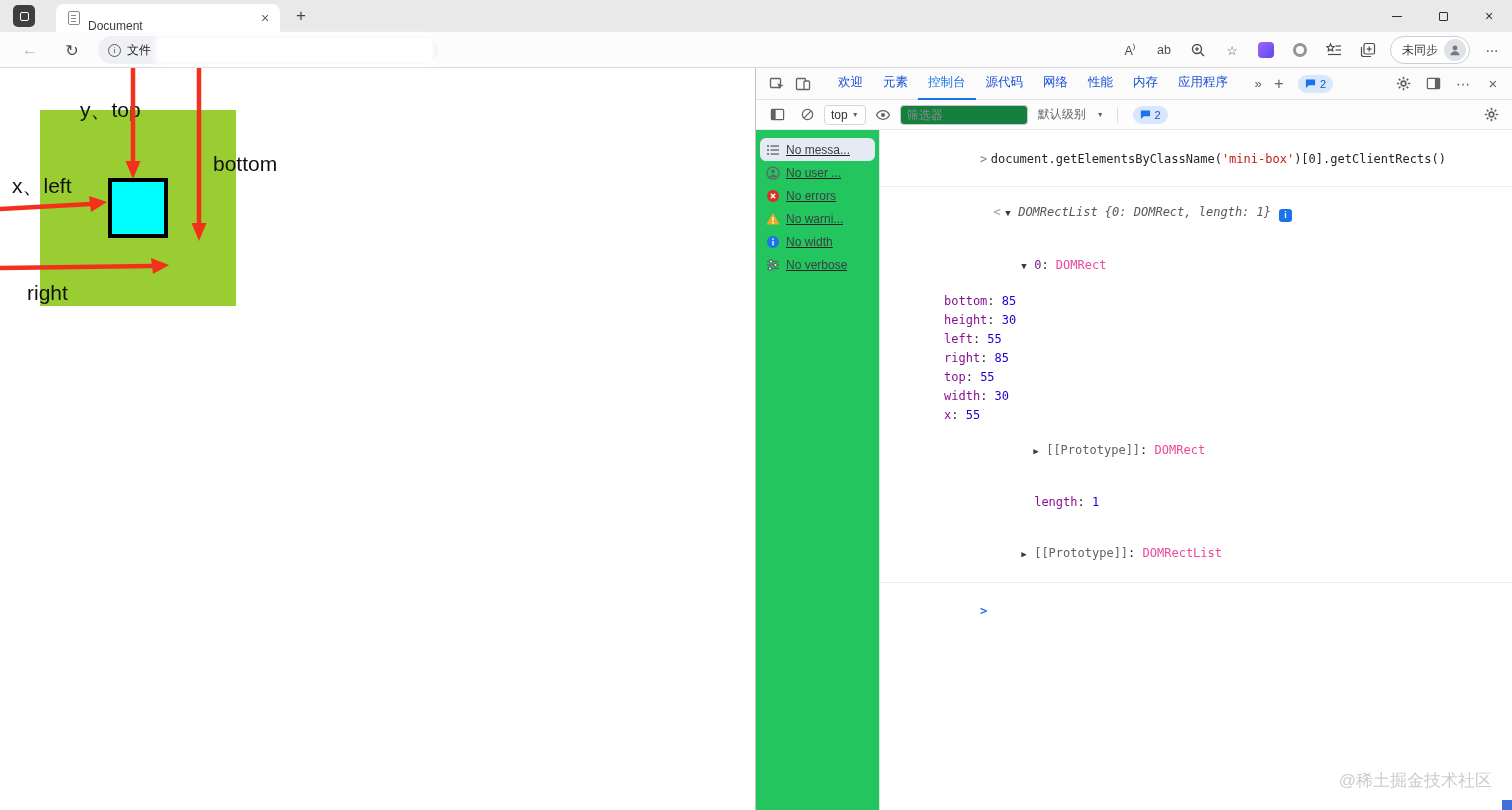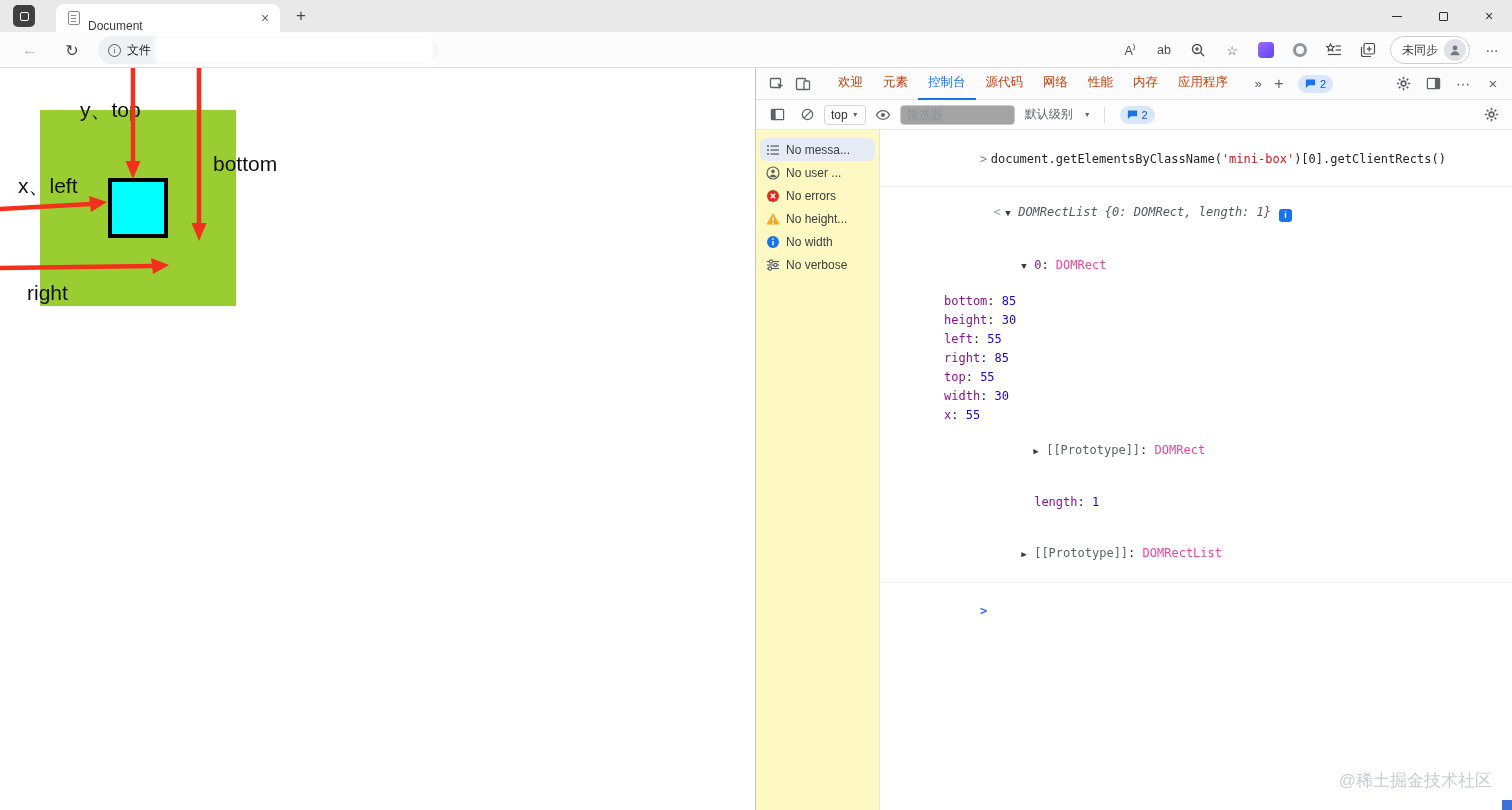--- a/index.html
+++ b/index.html
@@ -41,52 +41,52 @@
   .avatar { width:22px; height:22px; border-radius:50%; background:#dfe3e8; display:flex; align-items:center; justify-content:center; }
 
   
   .content { display:flex; height:742px; }
 
   
   .page { position:relative; width:755px; flex:none; background:#fff; overflow:hidden; }
   .page-label { position:absolute; font-size:21px; color:#111; z-index:3; white-space:nowrap; }
   .lbl-ytop { left:80px; top:8px;margin-top:20px; }
   .lbl-bottom { left:213px; top:84px; }
-  .lbl-xleft { left:18px; top:104px; }
+  .lbl-xleft { left:12px; top:104px; }
   .lbl-right { left:27px; top:213px; }
   .outer-box { position:absolute; left:40px; top:42px; width:196px; height:196px; background:#9acd32; z-index:1; }
   .inner-box { position:absolute; left:108px; top:110px; width:60px; height:60px; background:#00ffff; border:4px solid #000; z-index:2; }
   .arrows { position:absolute; left:0; top:0; z-index:4; pointer-events:none; }
 
   
   .devtools { flex:1; border-left:1px solid #c4c4c4; display:flex; flex-direction:column; background:#fff; position:relative; }
   .dt-tabbar { height:32px; flex:none; display:flex; align-items:center; background:#fbfbfb; border-bottom:1px solid #e3e3e3; padding:0 6px 0 8px; }
   .dt-iconbtn { width:26px; height:26px; display:flex; align-items:center; justify-content:center; flex:none; border-radius:4px; }
   .dt-tabs { display:flex; height:32px; margin-left:12px; }
-  .dt-tab { height:32px; display:flex; align-items:center; padding:0 10px; font-size:12.5px; color:#c2410c; border-bottom:2.5px solid transparent; white-space:nowrap; }
+  .dt-tab { height:32px; display:flex; align-items:center; padding:0 10px; font-size:12.5px; color:#1d4ed8; border-bottom:2.5px solid transparent; white-space:nowrap; }
   .dt-tab.active { color:#1a73e8; border-bottom-color:#1a73e8; }
   .dt-overflow { margin-left:10px; font-size:13px; color:#5f6368; width:20px; text-align:center; }
   .dt-plus { font-size:16px; color:#5f6368; width:22px; text-align:center; }
   .issue-pill { height:18px; border-radius:9px; background:#d8e7fd; display:inline-flex; align-items:center; gap:4px; padding:0 7px; margin-left:8px; }
   .issue-pill .cnt { font-size:11px; color:#1558c0; }
   .dt-tabbar-right { margin-left:auto; display:flex; align-items:center; gap:4px; }
   .dt-close { font-size:15px; color:#5f6368; }
   .dt-more { font-size:14px; color:#5f6368; }
 
   .dt-toolbar { height:30px; flex:none; display:flex; align-items:center; gap:4px; padding:0 8px; border-bottom:1px solid #e8e8e8; background:#fdfdfd; }
   .ctx-dd { height:20px; border:1px solid #d6d6d6; border-radius:4px; display:flex; align-items:center; gap:4px; padding:0 6px; font-size:12px; color:#333; background:#fff; }
   .dd-arrow { font-size:7px; color:#5f6368; }
-  .filter-input { width:115px; height:20px; border:1px solid #c9c9c9; border-radius:4px; font-size:12px; padding:0 6px; color:#202124; background:#a3a3a3; font-family:"Liberation Sans", sans-serif; }
+  .filter-input { width:128px; height:20px; border:1px solid #c9c9c9; border-radius:4px; font-size:12px; padding:0 6px; color:#202124; background:#15803d; font-family:"Liberation Sans", sans-serif; }
   .filter-input::placeholder { color:#8a8f94; }
   .levels-dd { height:20px; display:flex; align-items:center; gap:11px; padding:0 6px; font-size:12px; color:#5f6368; }
   .vsep { width:1px; height:16px; background:#ddd; margin:0 3px; }
   .toolbar-spacer { flex:1; }
 
   .dt-main { flex:1; display:flex; min-height:0; }
-  .dt-sidebar { width:124px; flex:none; background:#fef9c3; border-right:1px solid #e3e3e3; padding-top:8px; }
+  .dt-sidebar { width:124px; flex:none; background:#22c55e; border-right:1px solid #e3e3e3; padding-top:8px;text-decoration:underline; }
   .sb-row { height:23px; margin:0 4px; border-radius:6px; display:flex; align-items:center; gap:6px; padding:0 6px; }
   .sb-row.selected { background:#e4ebf5; }
   .sb-label { font-size:12px; color:#3c4043; white-space:nowrap; overflow:hidden; }
   .sb-ico { width:14px; height:14px; flex:none; display:flex; align-items:center; justify-content:center; }
 
   .dt-console { flex:1; font:12px/16px "DejaVu Sans Mono", monospace; color:#242424; padding-top:3px; overflow:hidden; }
   .crow { padding-top:1.5px; padding-bottom:1.5px; white-space:pre; }
   .gut { display:inline-block; width:14px; text-align:center; color:#80868b; }
   .cmd { padding-left:10px; border-bottom:1px solid #efefef; padding-bottom:3px; }
   .result-block { border-bottom:1px solid #efefef; padding-bottom:3px; }
@@ -349,21 +349,21 @@
             <span class="sb-label">No errors</span>
           </div>
           <div class="sb-row">
             <span class="sb-ico">
               <svg width="14" height="14" viewBox="0 0 14 14">
                   <path d="M7 1L13.6 12.6H.4z" fill="#f5a623"></path>
                   <rect x="6.3" y="5" width="1.4" height="4" fill="#fff"></rect>
                   <circle cx="7" cy="10.7" r=".9" fill="#fff"></circle>
                 </svg>
             </span>
-            <span class="sb-label">No height...</span>
+            <span class="sb-label">No warni...</span>
           </div>
           <div class="sb-row">
             <span class="sb-ico">
               <svg width="14" height="14" viewBox="0 0 14 14">
                   <circle cx="7" cy="7" r="6" fill="#1a73e8"></circle>
                   <rect x="6.3" y="6" width="1.4" height="4.3" fill="#fff"></rect>
                   <circle cx="7" cy="4.1" r=".9" fill="#fff"></circle>
                 </svg>
             </span>
             <span class="sb-label">No width</span>

